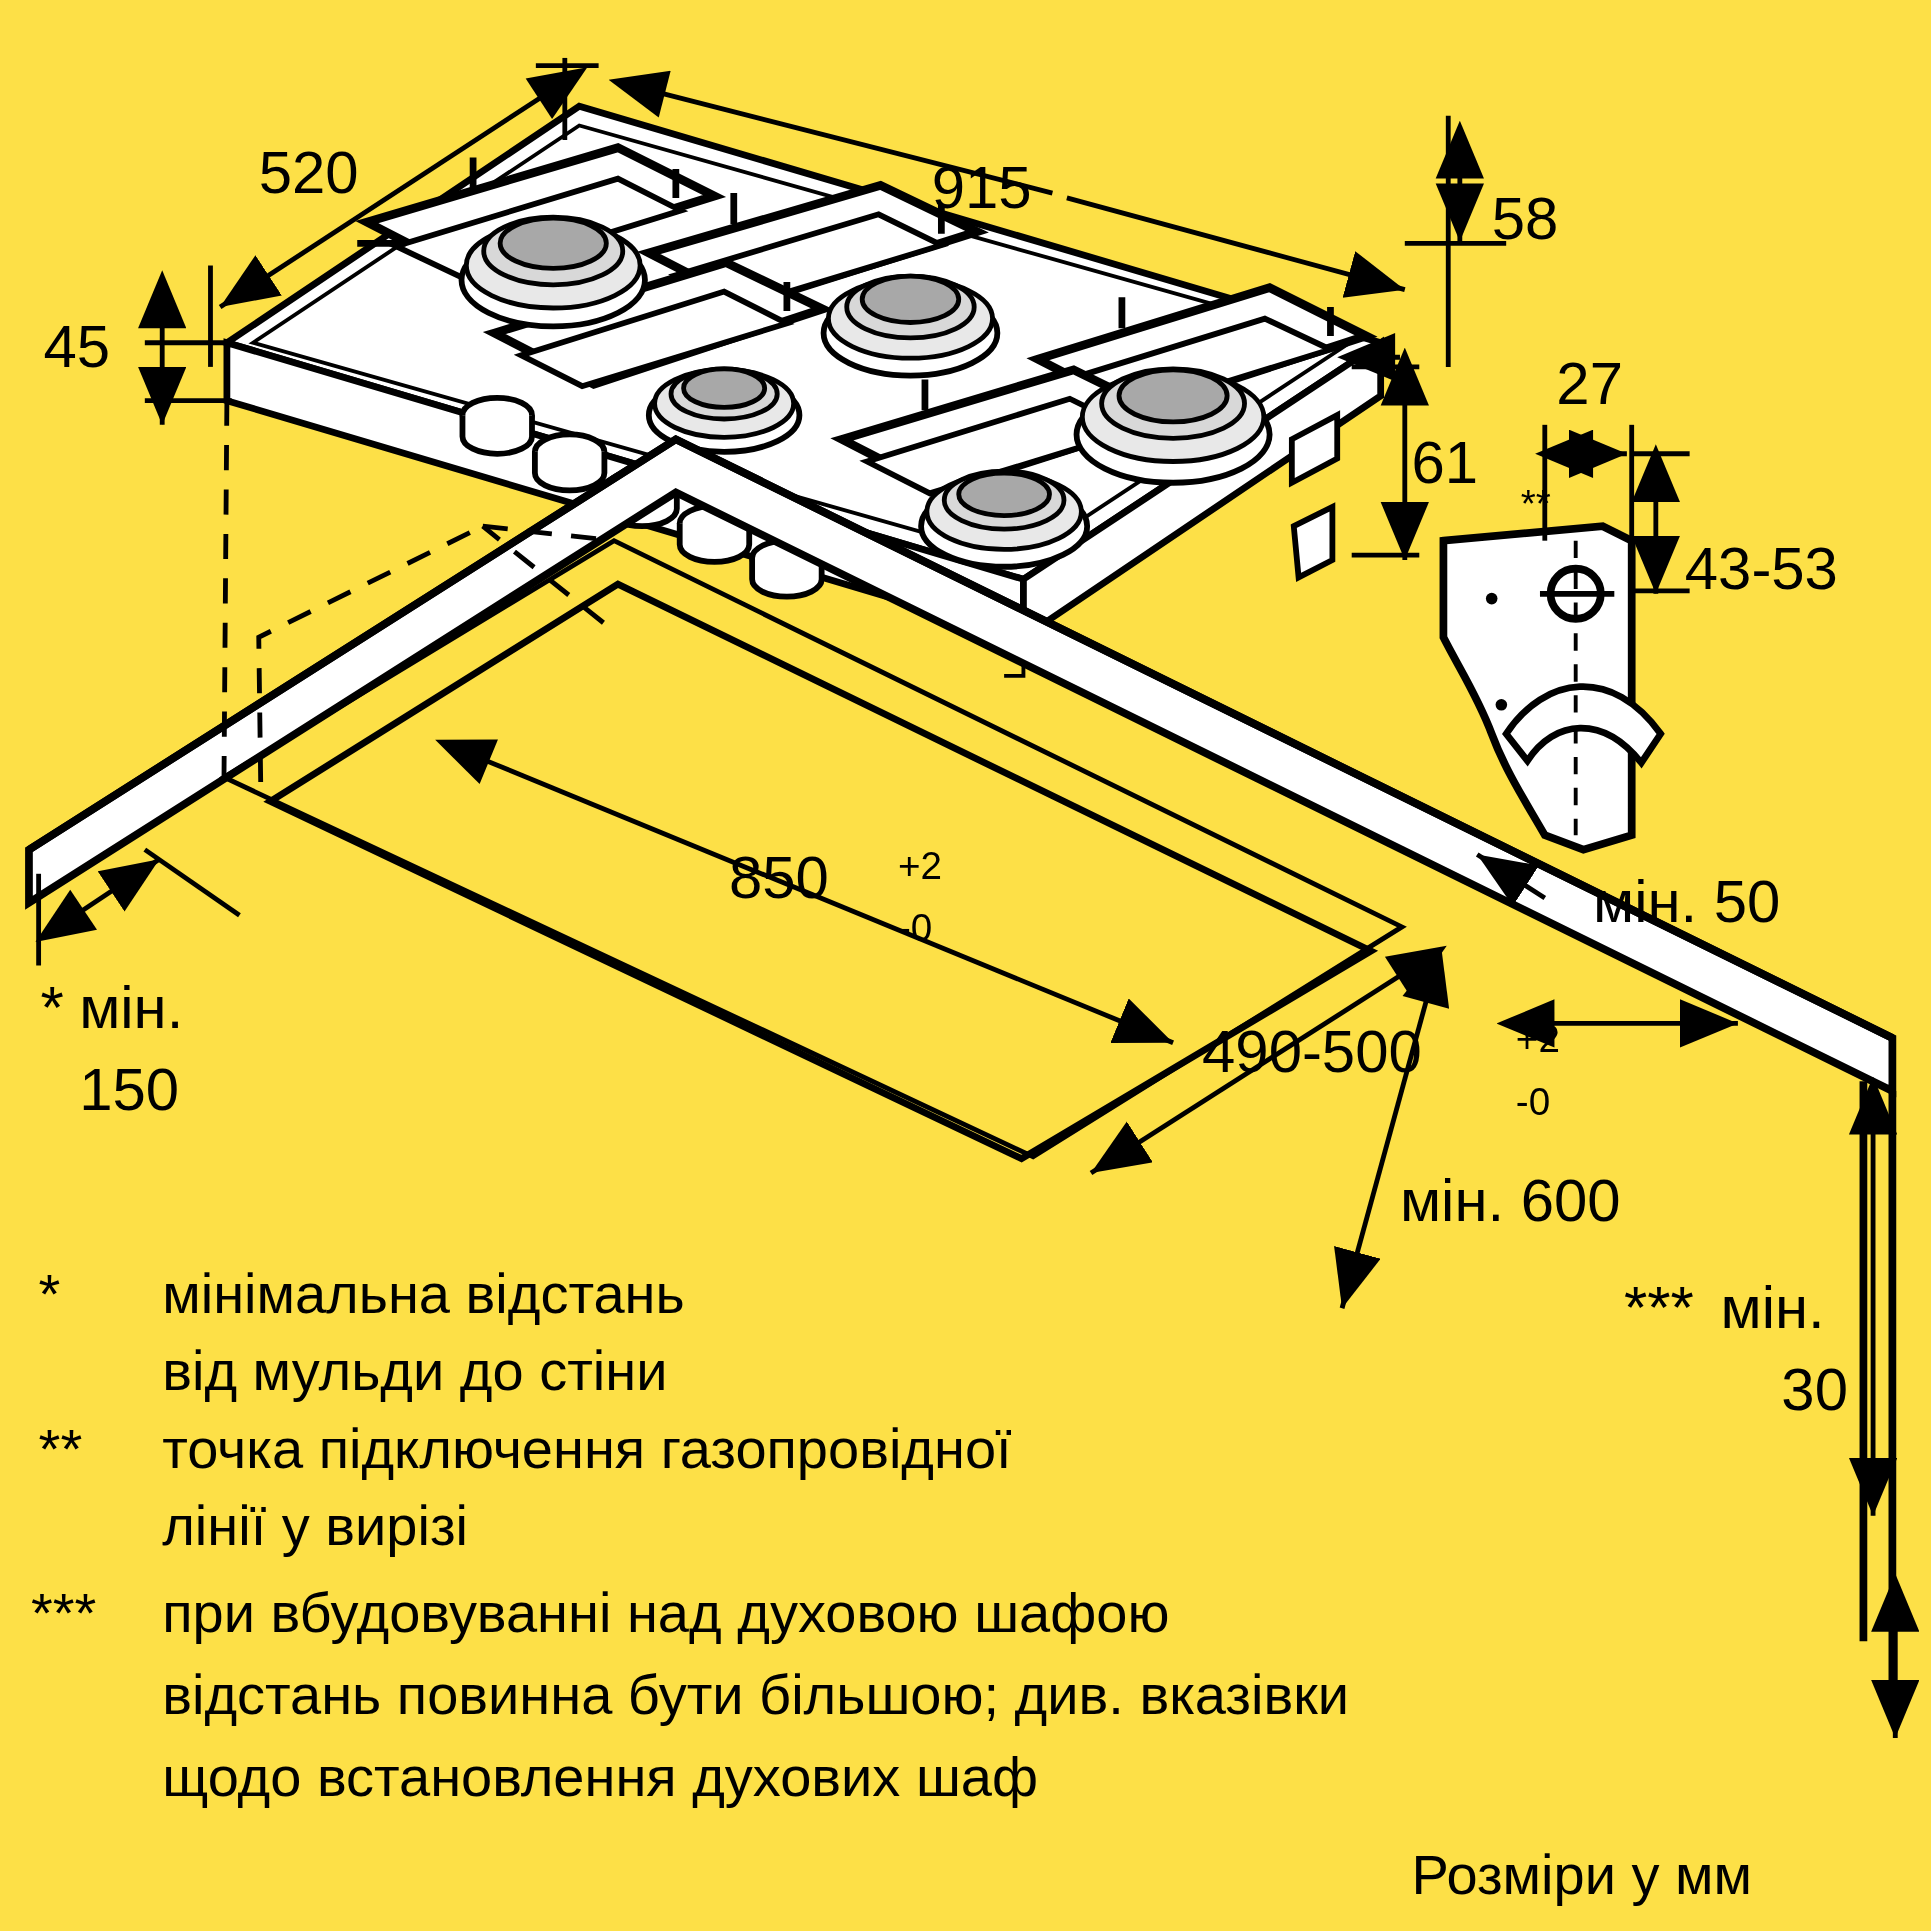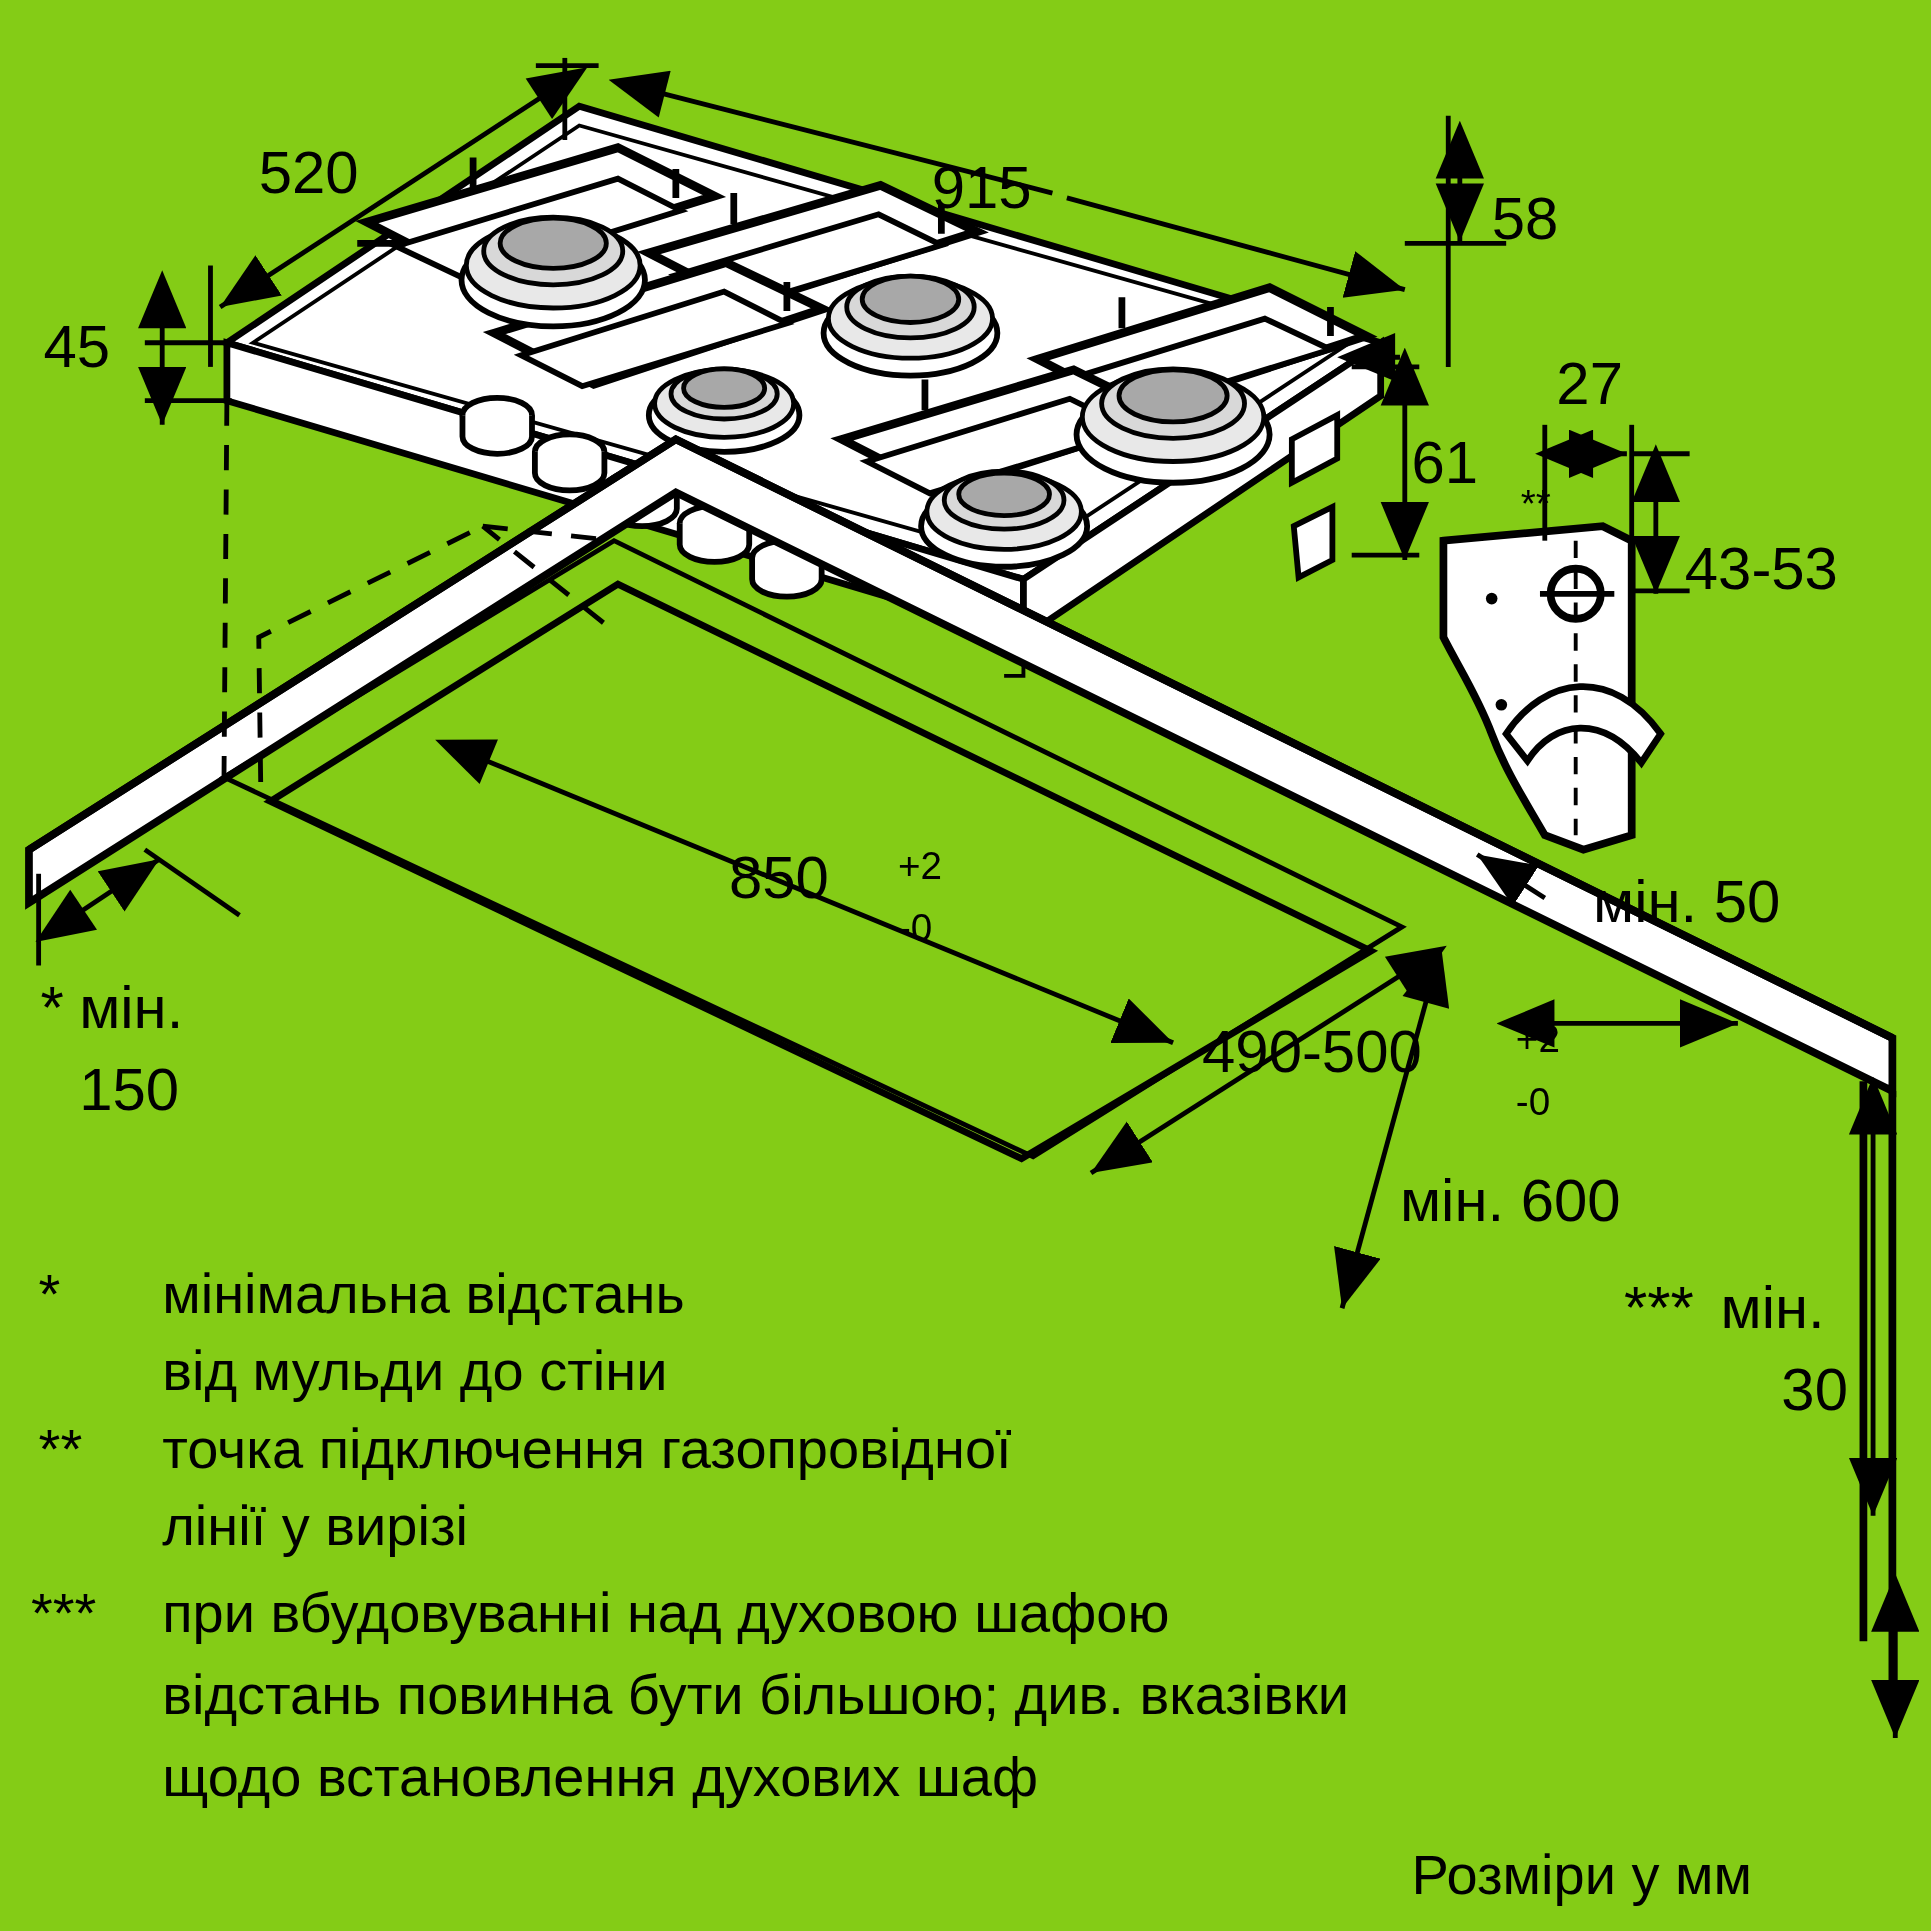--- a/index.html
+++ b/index.html
@@ -4,21 +4,21 @@
 <style>
   html, body {
     margin: 0;
     padding: 0;
     background: #ffffff;
   }
   #root {
     position: relative;
     width: 1931px;
     height: 1931px;
-    background: #84cc16;
+    background: #fde047;
     font-family: "Liberation Sans", sans-serif;
     overflow: hidden;
   }
   svg.diagram {
     position: absolute;
     left: 0;
     top: 0;
     width: 1931px;
     height: 1931px;
   }

